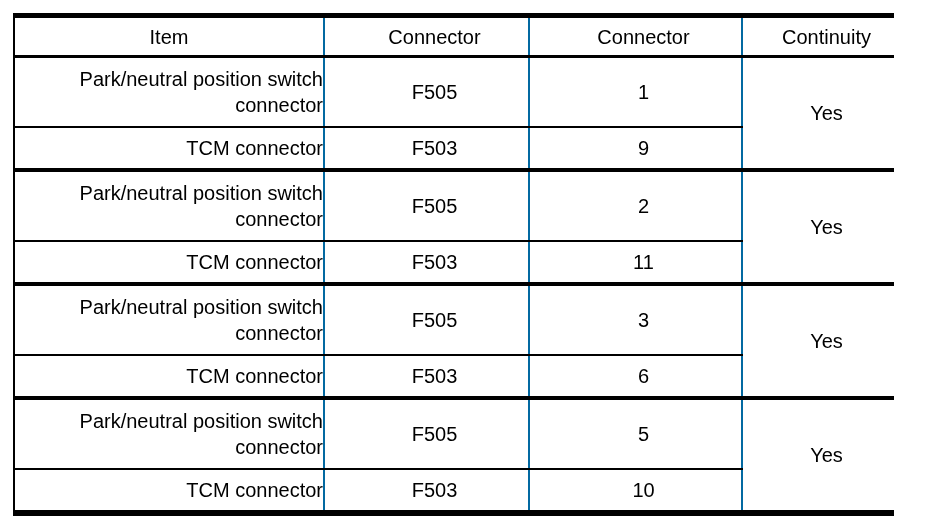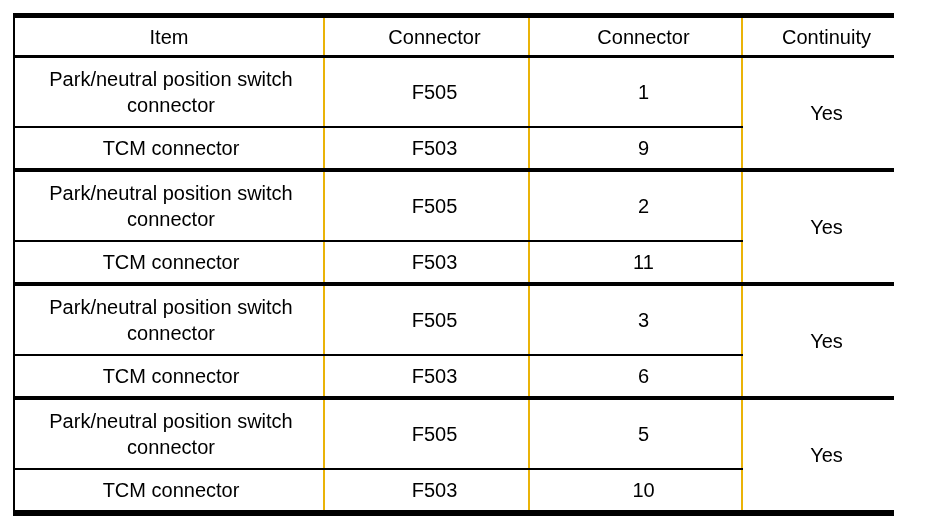--- a/index.html
+++ b/index.html
@@ -38,27 +38,27 @@
     vertical-align: middle;
     font-weight: normal;
     line-height: 26px;
     overflow: hidden;
   }
   thead th {
     height: 37px;
     border-bottom: 3px solid #000000;
   }
   .vline {
-    border-left: 2px solid #eab308;
+    border-left: 2px solid #0369a1;
     padding-left: 16px;
   }
   td.col-item {
-    text-align: center;
+    text-align: right;
     padding-left: 12px;
-    padding-right: 8px;
+    padding-right: 0;
   }
   tr.row-tall td { height: 68px; }
   tr.row-short td { height: 40px; }
   .thin-b  { border-bottom: 2px solid #000000; }
   .thick-b { border-bottom: 4px solid #000000; }
 </style>
 </head>
 <body>
 
 <div class="table-wrap">

